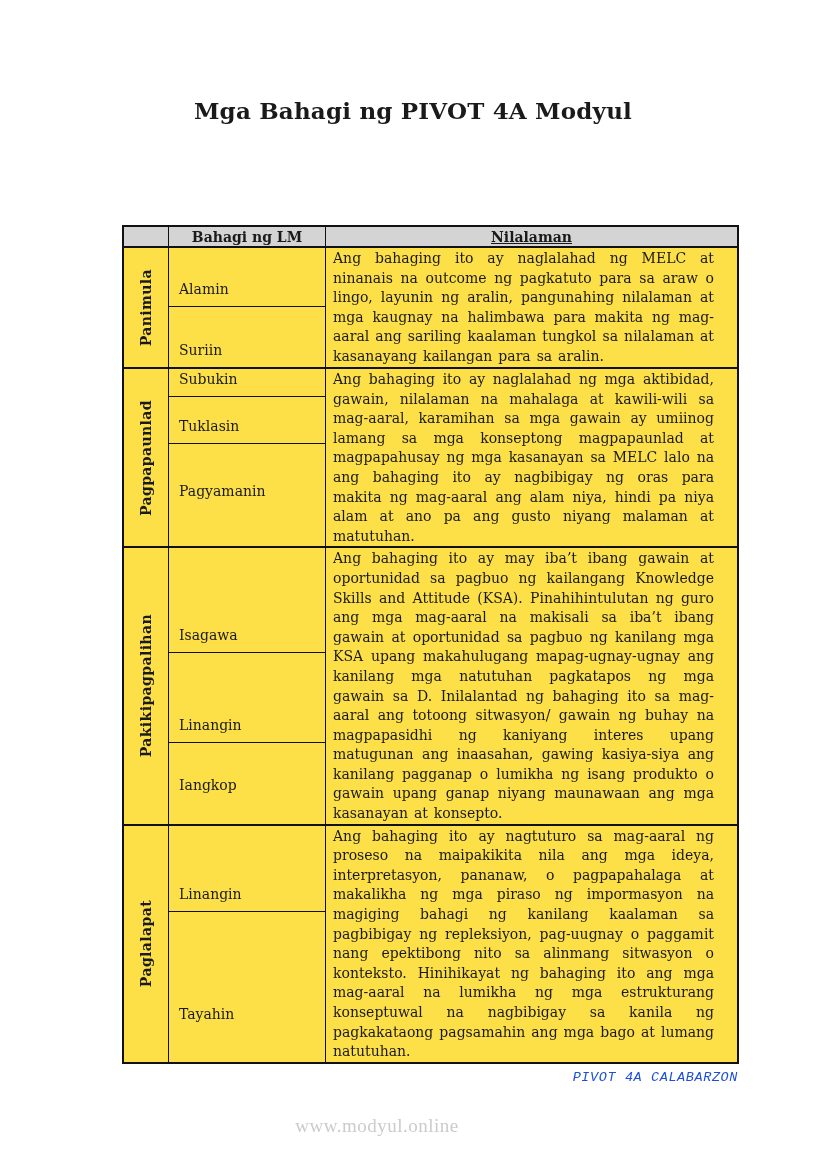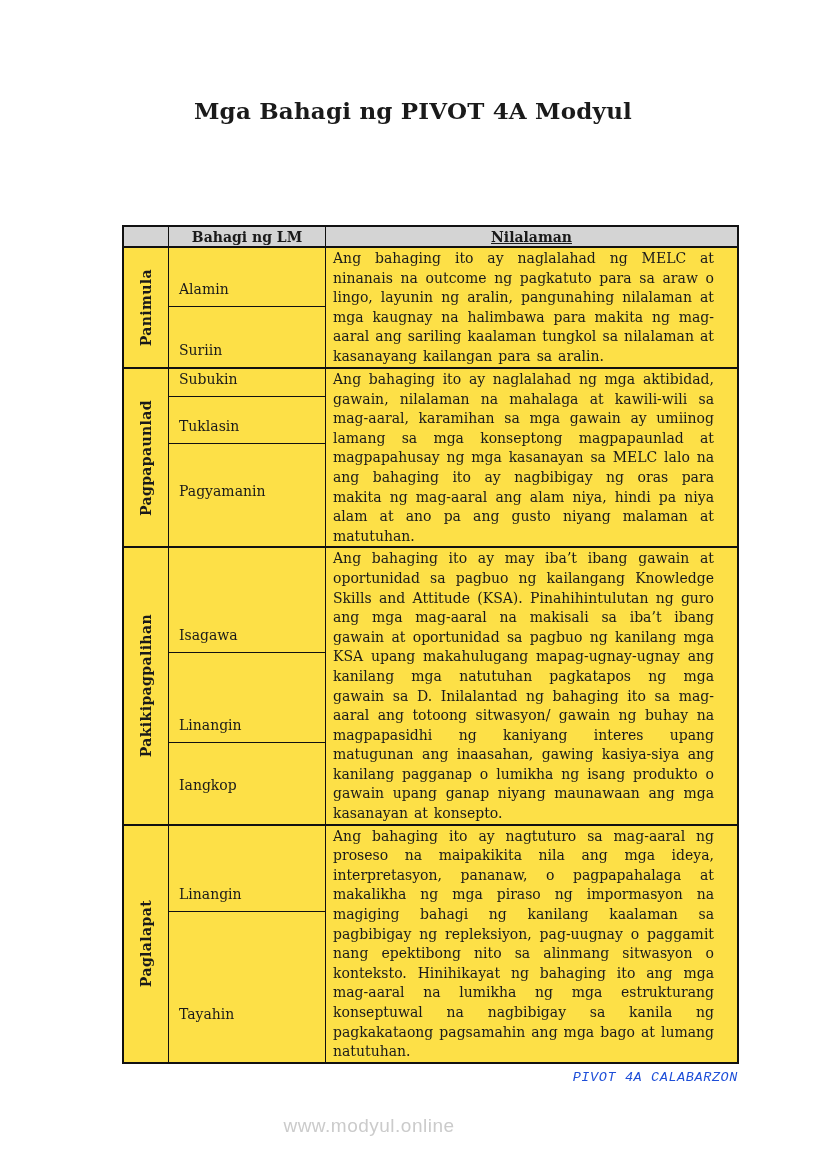--- a/index.html
+++ b/index.html
@@ -105,23 +105,23 @@
     top:1070px;
     right:88px;
     font-family:Liberation Mono, monospace;
     font-style:italic;
     font-size:13.5px;
     letter-spacing:0.6px;
     color:#1d4ed8;
   }
   .watermark{
     position:absolute;
-    top:1115px;left:0;width:738px;
+    top:1115px;left:8px;width:738px;
     text-align:center;
-    font-family:Liberation Sans, sans-serif;
+    font-family:Liberation Serif, serif;
     font-size:19px;
     letter-spacing:0.5px;
     color:var(--watermark);
   }
 </style>
 </head>
 <body>
 
 <div class="page-root">
 

